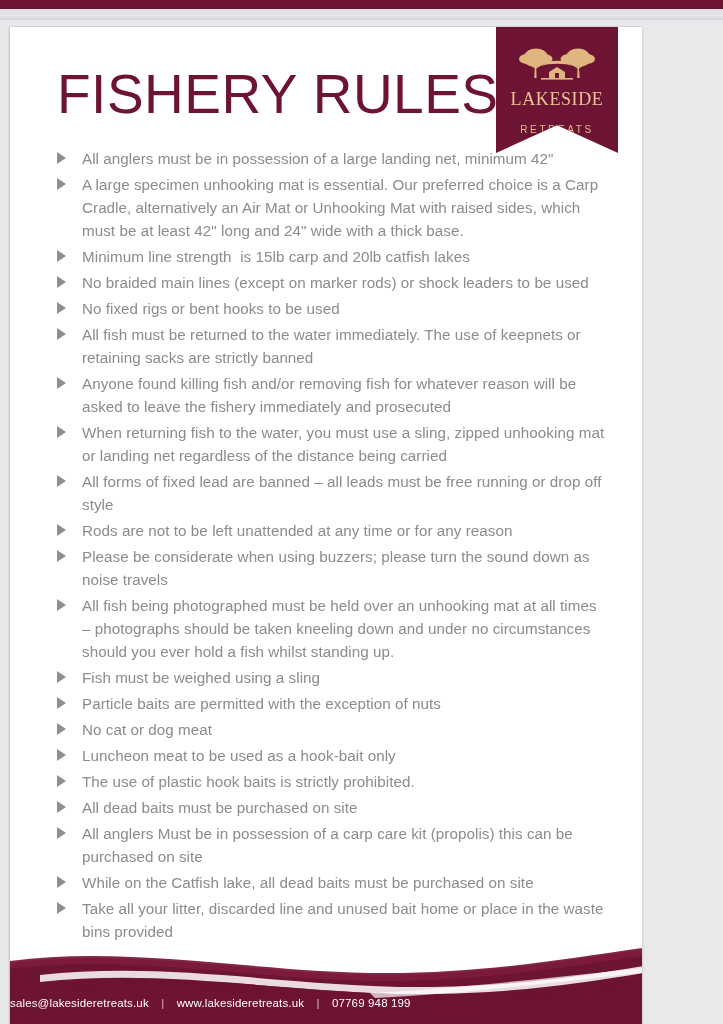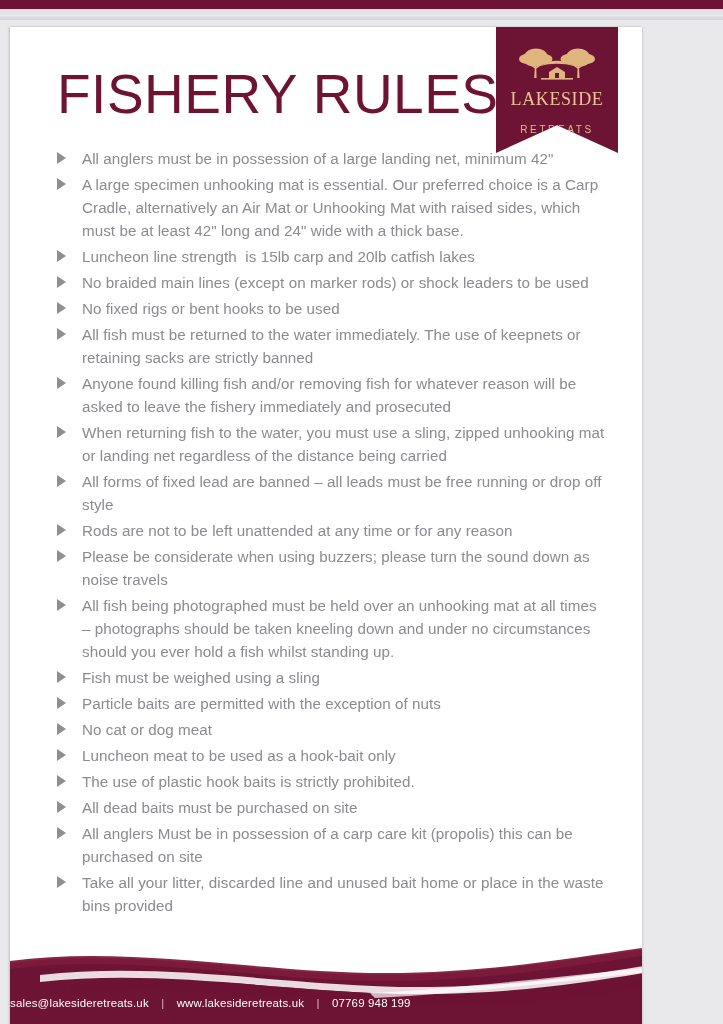--- a/index.html
+++ b/index.html
@@ -237,21 +237,21 @@
           </svg>
         </span>
         <span class="rule-text">A large specimen unhooking mat is essential. Our preferred choice is a Carp Cradle, alternatively an Air Mat or Unhooking Mat with raised sides, which must be at least 42" long and 24" wide with a thick base.</span>
       </li>
       <li class="rule">
         <span class="rule-marker">
           <svg width="11" height="12" viewBox="0 0 11 12">
             <path d="M1 0 L10 6 L1 12 Z" fill="#8e8e93"></path>
           </svg>
         </span>
-        <span class="rule-text">Luncheon line strength  is 15lb carp and 20lb catfish lakes</span>
+        <span class="rule-text">Minimum line strength  is 15lb carp and 20lb catfish lakes</span>
       </li>
       <li class="rule">
         <span class="rule-marker">
           <svg width="11" height="12" viewBox="0 0 11 12">
             <path d="M1 0 L10 6 L1 12 Z" fill="#8e8e93"></path>
           </svg>
         </span>
         <span class="rule-text">No braided main lines (except on marker rods) or shock leaders to be used</span>
       </li>
       <li class="rule">
@@ -366,20 +366,28 @@
         </span>
         <span class="rule-text">All dead baits must be purchased on site</span>
       </li>
       <li class="rule">
         <span class="rule-marker">
           <svg width="11" height="12" viewBox="0 0 11 12">
             <path d="M1 0 L10 6 L1 12 Z" fill="#8e8e93"></path>
           </svg>
         </span>
         <span class="rule-text">All anglers Must be in possession of a carp care kit (propolis) this can be purchased on site</span>
+      </li>
+      <li class="rule">
+        <span class="rule-marker">
+          <svg width="11" height="12" viewBox="0 0 11 12">
+            <path d="M1 0 L10 6 L1 12 Z" fill="#8e8e93"></path>
+          </svg>
+        </span>
+        <span class="rule-text">While on the Catfish lake, all dead baits must be purchased on site</span>
       </li>
       <li class="rule">
         <span class="rule-marker">
           <svg width="11" height="12" viewBox="0 0 11 12">
             <path d="M1 0 L10 6 L1 12 Z" fill="#8e8e93"></path>
           </svg>
         </span>
         <span class="rule-text">Take all your litter, discarded line and unused bait home or place in the waste bins provided</span>
       </li>
     </ul>

